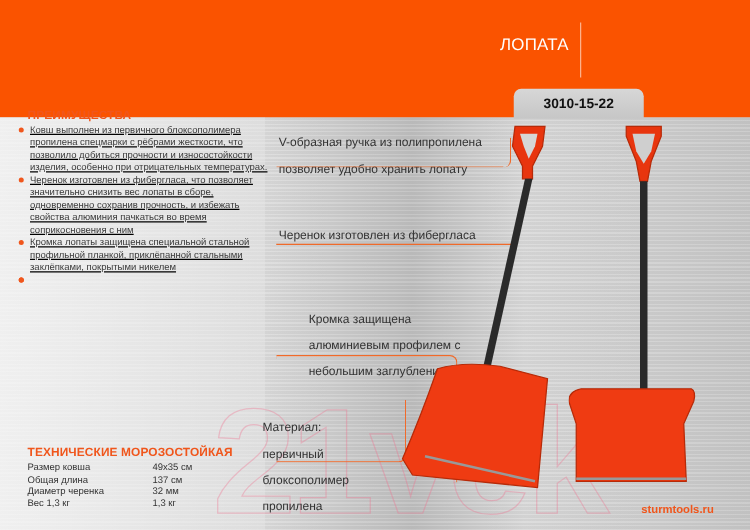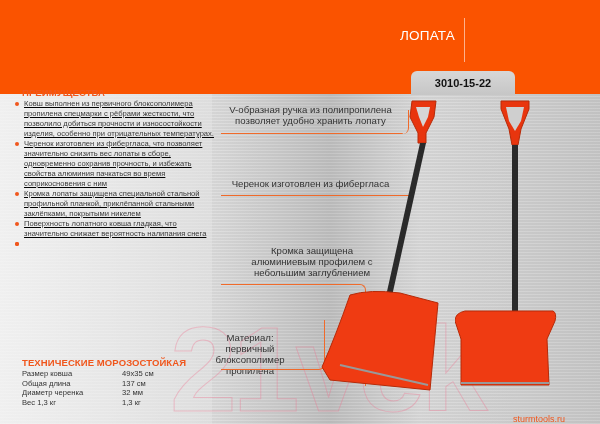--- a/index.html
+++ b/index.html
@@ -24,31 +24,31 @@
   .adv-title { top: 87px; }
   .adv-list { position: absolute; left: 15px; top: 99px; width: 200px; list-style: none; text-decoration: underline; }
   .adv-list li { position: relative; padding-left: 9px; font-size: 7.6px; line-height: 10px; color: #3a3a3a; margin-bottom: 0; }
   .adv-list li .dot { position: absolute; left: 0; top: 3px; width: 4px; height: 4px; border-radius: 50%; background: #f0561c; }
 
   .spec-title { top: 357px; }
   .spec-table { position: absolute; left: 22px; top: 369px; width: 160px; border-collapse: collapse; }
   .spec-table td { font-size: 7.6px; line-height: 9.5px; color: #333; padding: 0; }
   .spec-table td.val { padding-left: 0; width: 60px; }
 
-  .callout { position: absolute; font-size: 9.6px; line-height: 11px; color: #333; text-align: center; }
+  .callout { position: absolute; font-size: 9.6px; line-height: 21px; color: #333; }
   .cl1 { left: 223px; top: 104px; }
   .cl2 { left: 223px; top: 178px; }
   .cl3 { left: 223px; top: 245px; margin-left: 24px; }
   .cl4 { left: 210px; top: 332px; }
   .line { position: absolute; border-color: #f06a2a; border-style: solid; border-width: 0; }
 
   .watermark { position: absolute; left: 170px; top: 300px; font-size: 120px; font-weight: bold; color: transparent;
     -webkit-text-stroke: 1px rgba(240,110,140,0.35); letter-spacing: -4px; pointer-events: none; }
 
-  .site { position: absolute; left: 513px; top: 402px; color: #f0561c; font-weight: normal; font-size: 9px; margin-top: 12px; }
+  .site { position: absolute; left: 513px; top: 402px; color: #f0561c; font-weight: bold; font-size: 9px; }
 </style>
 </head>
 <body>
 
 <div class="header">
   <div class="title">
     <div>ЛОПАТА</div>
   </div>
   <div class="title-divider"></div>
 </div>
@@ -58,21 +58,21 @@
 
 <div class="sku-tab">3010-15-22</div>
 
 <div class="watermark">21vek</div>
 
 <div class="sect-title adv-title">ПРЕИМУЩЕСТВА</div>
 <ul class="adv-list">
   <li><span class="dot"></span><span>Ковш выполнен из первичного блоксополимера пропилена спецмарки с рёбрами жесткости, что позволило добиться прочности и износостойкости изделия, особенно при отрицательных температурах.</span></li>
   <li><span class="dot"></span><span>Черенок изготовлен из фибергласа, что позволяет значительно снизить вес лопаты в сборе, одновременно сохранив прочность, и избежать свойства алюминия пачкаться во время соприкосновения с ним</span></li>
   <li><span class="dot"></span><span>Кромка лопаты защищена специальной стальной профильной планкой, приклёпанной стальными заклёпками, покрытыми никелем</span></li>
-  <li><span class="dot"></span><span>Поверхность лопатного ковша гладкая, что значительно снижает вероятность налипания снега</span></li>
+  <li><span class="dot"></span></li>
   <li><span class="dot"></span></li>
   <li><span class="dot"></span></li>
 </ul>
 
 <div class="sect-title spec-title">ТЕХНИЧЕСКИЕ МОРОЗОСТОЙКАЯ</div>
 <table class="spec-table">
   <tbody>
       <tr>
         <td>Размер ковша</td>
         <td class="val">49x35 см</td>

